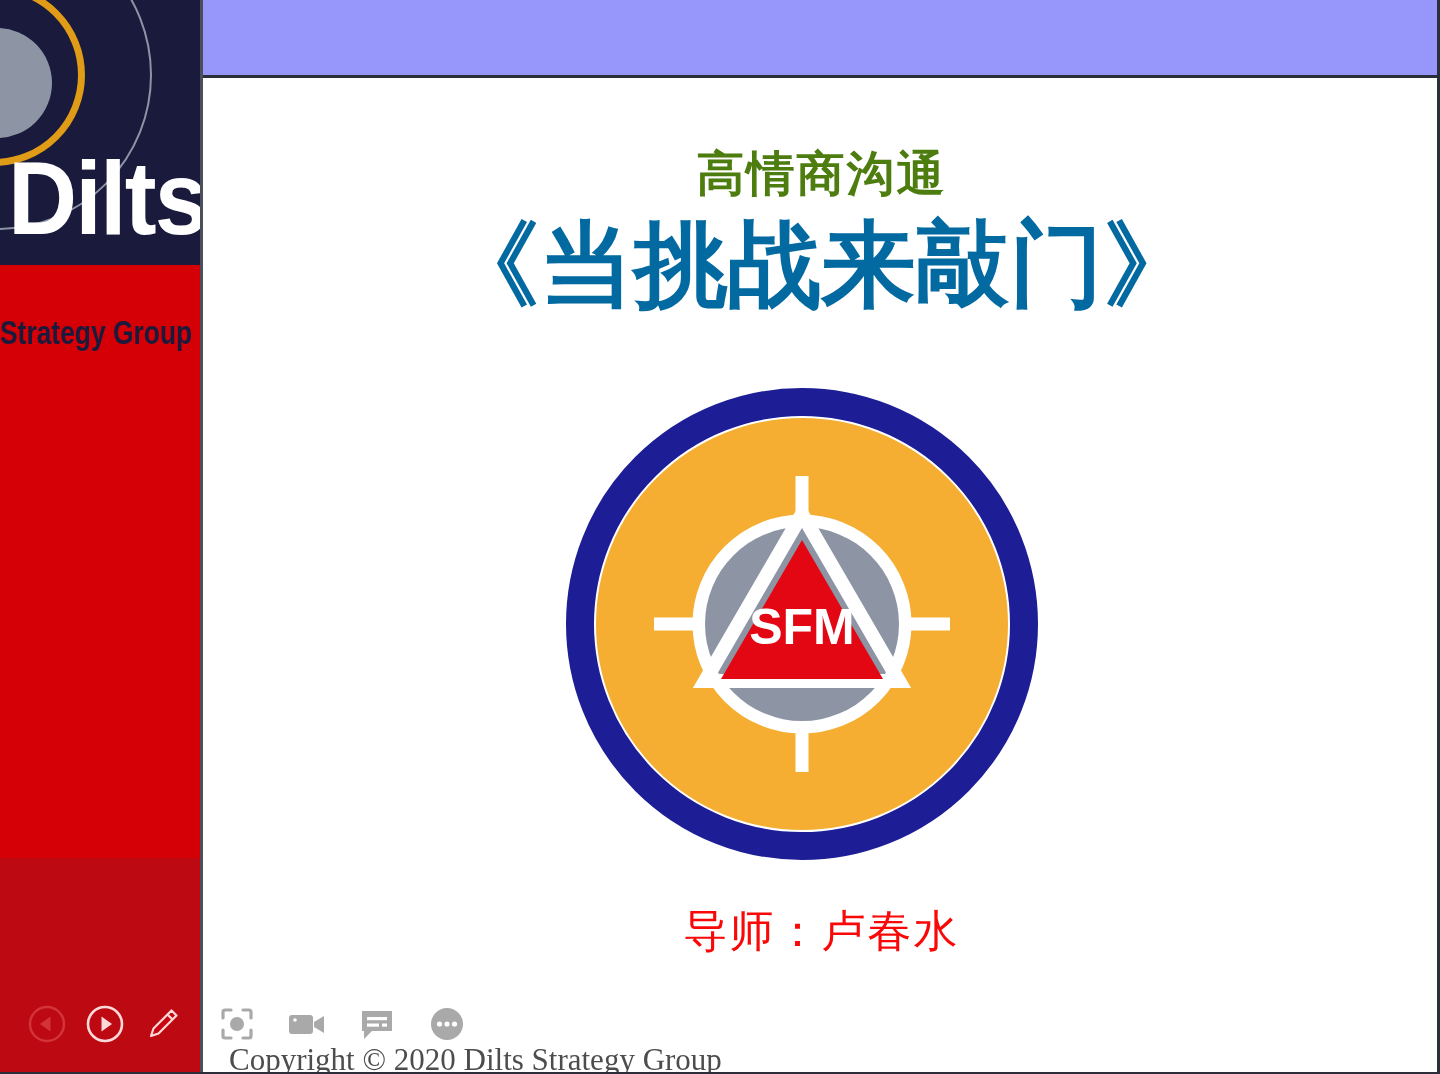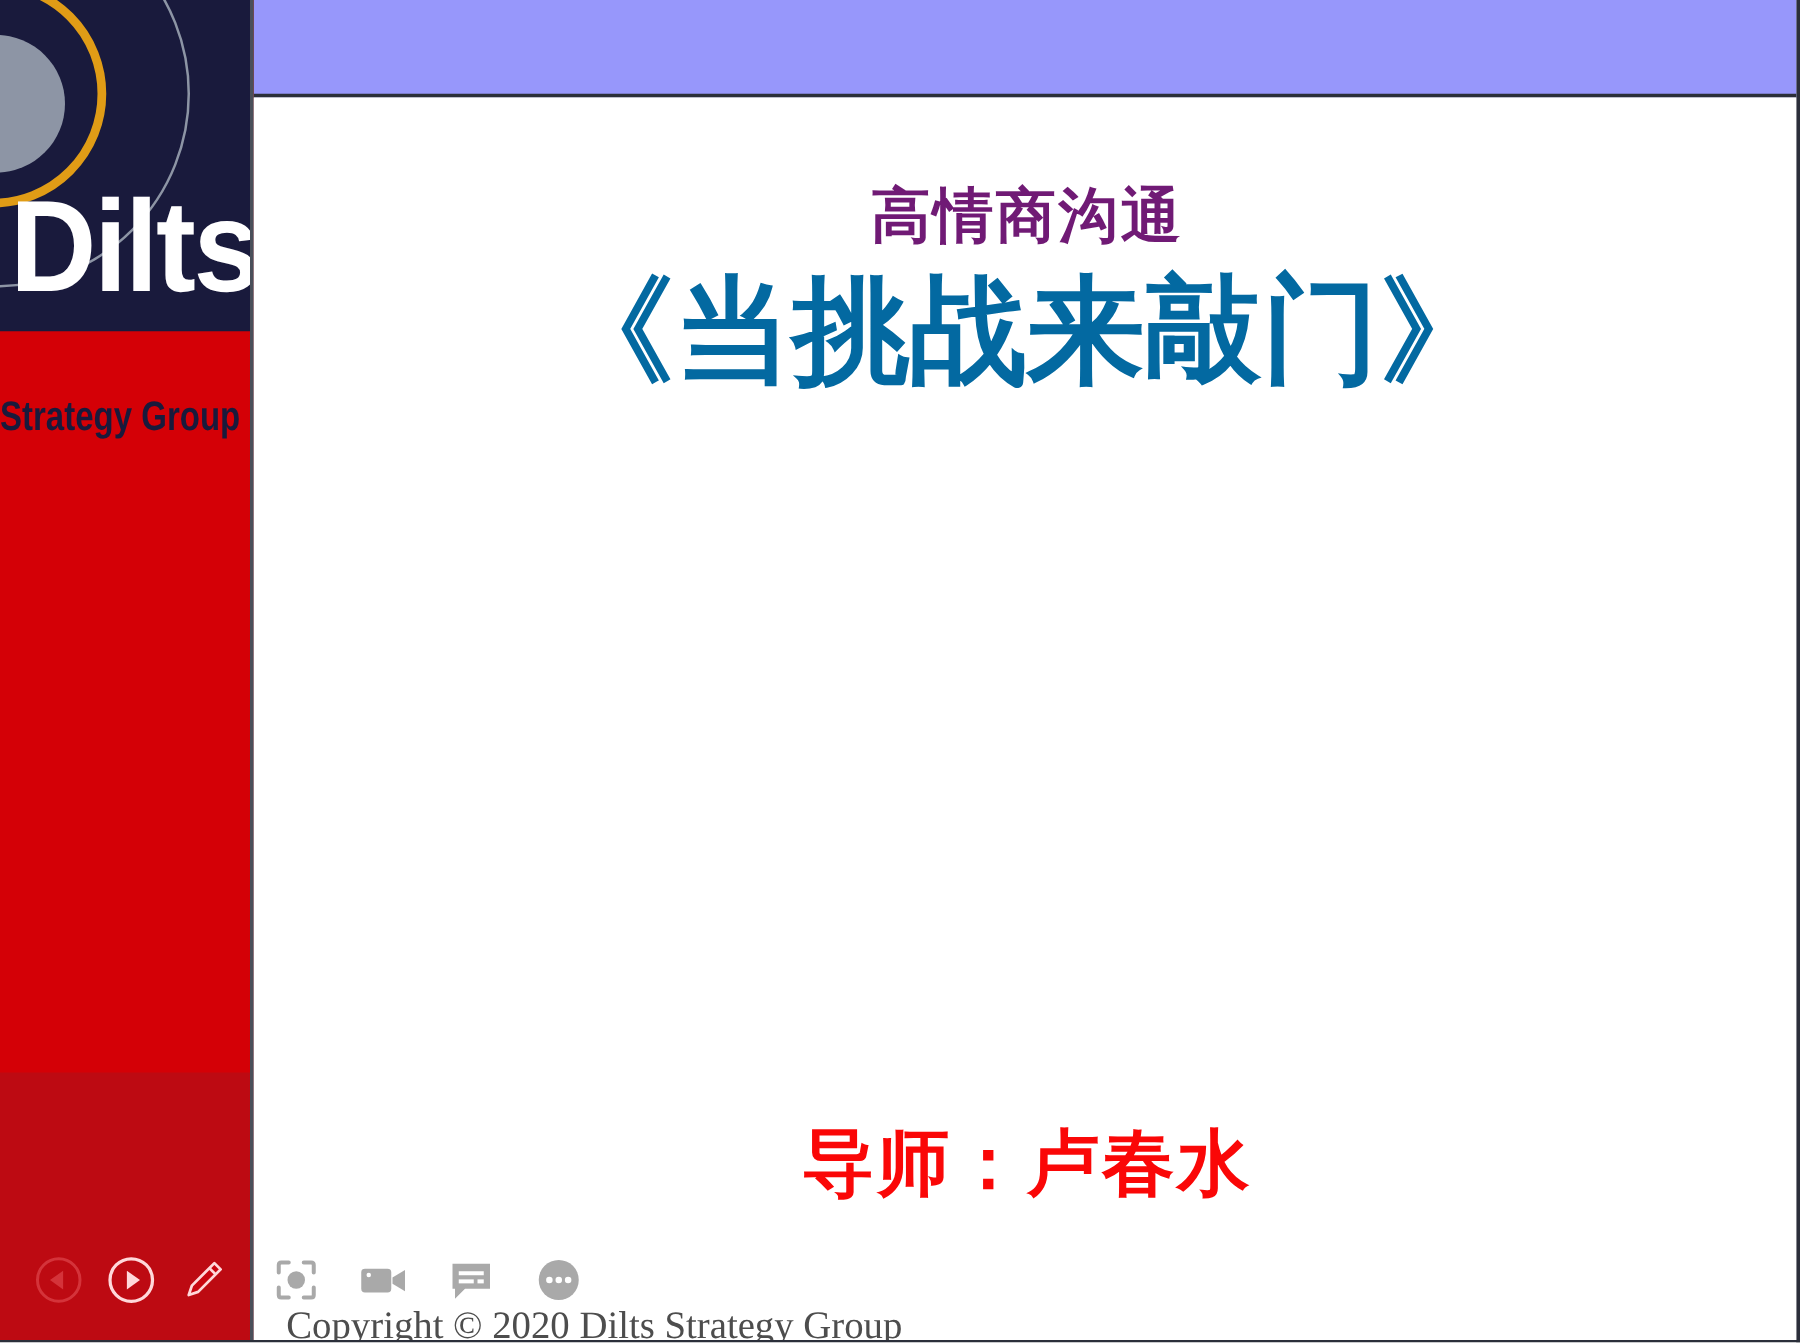--- a/index.html
+++ b/index.html
@@ -167,21 +167,21 @@
     top: 0;
     width: 1237px;
     text-align: center;
   }
   .title-sub {
     margin-top: 68px;
     font-family: "Liberation Sans", sans-serif;
     font-weight: bold;
     font-size: 48px;
     line-height: 56px;
-    color: #701a75;
+    color: #4d7c0f;
     letter-spacing: 2px;
   }
   .title-main {
     margin-top: 10px;
     font-family: "Liberation Sans", sans-serif;
     font-weight: bold;
     font-size: 94px;
     line-height: 106px;
     color: #0369a1;
     letter-spacing: 0px;
@@ -198,22 +198,22 @@
   .logo-wrap svg { display: block; }
 
   
   .presenter {
     position: absolute;
     left: 0;
     top: 820px;
     width: 1237px;
     text-align: center;
     font-family: "Liberation Sans", sans-serif;
-    font-weight: bold;
-    font-size: 58px;
+    font-weight: normal;
+    font-size: 44px;
     line-height: 66px;
     color: #fa0707;
     letter-spacing: 2px;
   }
 
   
   .overlay-toolbar {
     position: absolute;
     left: 14px;
     top: 926px;
@@ -288,20 +288,41 @@
     </div>
   </div>
 
   <div class="content">
 
     <div class="title-block">
       <div class="title-sub">高情商沟通</div>
       <div class="title-main">《当挑战来敲门》</div>
     </div>
 
+    <div class="logo-wrap">
+      <svg width="472" height="472" viewBox="0 0 472 472">
+
+        <circle cx="236" cy="236" r="222" fill="none" stroke="#1d1d96" stroke-width="28"></circle>
+
+        <circle cx="236" cy="236" r="152" fill="none" stroke="#f5ae32" stroke-width="108"></circle>
+
+        <line x1="236" y1="88" x2="236" y2="384" stroke="#ffffff" stroke-width="13"></line>
+        <line x1="88" y1="236" x2="384" y2="236" stroke="#ffffff" stroke-width="13"></line>
+
+        <circle cx="236" cy="236" r="103" fill="none" stroke="#ffffff" stroke-width="13"></circle>
+
+        <circle cx="236" cy="236" r="97" fill="#8d95a5"></circle>
+
+        <path d="M236 126 L333 293 L139 293 Z" fill="none" stroke="#ffffff" stroke-width="14" stroke-linejoin="miter"></path>
+
+        <path d="M236 152 L317 291 L155 291 Z" fill="#e30613"></path>
+
+        <text x="236" y="256" text-anchor="middle" font-family="Liberation Sans, sans-serif" font-size="50" font-weight="bold" fill="#ffffff">SFM</text>
+      </svg>
+    </div>
 
     <div class="presenter">导师：卢春水</div>
 
     <div class="overlay-toolbar">
 
       <div class="tool-btn">
         <svg width="34" height="34" viewBox="0 0 34 34">
           <g fill="none" stroke="#a9a9a9" stroke-width="3.2" stroke-linecap="round">
             <path d="M3 11 V5 Q3 3 5 3 H11"></path>
             <path d="M23 3 H29 Q31 3 31 5 V11"></path>

